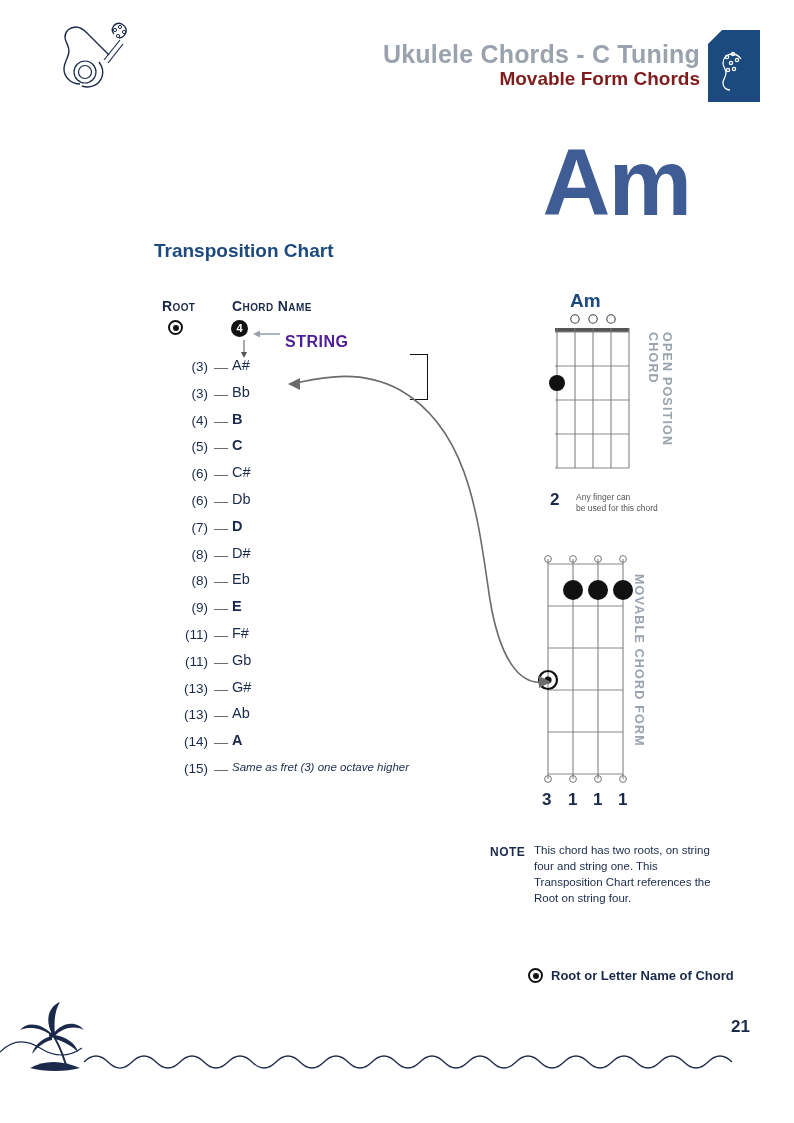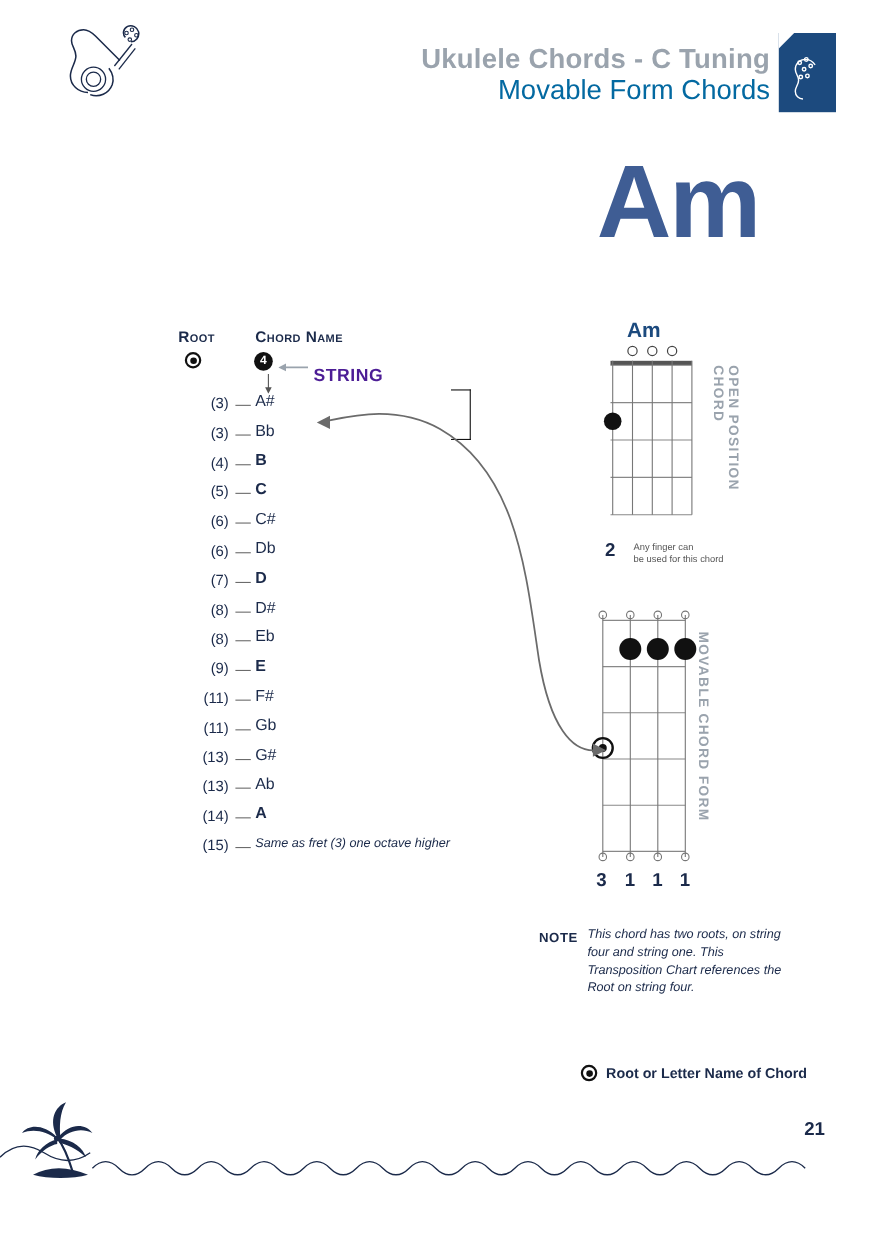--- a/index.html
+++ b/index.html
@@ -29,23 +29,23 @@
   }
   .header-line1 {
     font-size: 25px;
     font-weight: bold;
     color: #9aa3ad;
     letter-spacing: 0.2px;
     line-height: 1.05;
     margin-top: 11px;
   }
   .header-line2 {
-    font-size: 25px;
-    font-weight: normal;
-    color: #0369a1;
+    font-size: 19px;
+    font-weight: bold;
+    color: #7f1d1d;
     line-height: 1.05;
     margin-top: 2px;
   }
   .corner-badge {
     position: absolute;
     right: 34px;
     top: 30px;
     width: 52px;
     height: 72px;
     background: #1c4a7e;
@@ -282,21 +282,20 @@
     font-weight: bold;
     letter-spacing: 0.5px;
     color: #1b2a4a;
   }
   .note-text {
     position: absolute;
     left: 44px;
     top: 0;
     width: 180px;
     font-size: 11.5px;
-    font-style: italic;
     line-height: 1.38;
     color: #1b2a4a;
   }
 
   
   .legend {
     position: absolute;
     left: 528px;
     top: 968px;
     display: flex;
@@ -389,20 +388,21 @@
       <circle cx="15" cy="6" r="1.6"></circle>
       <circle cx="19" cy="12" r="1.6"></circle>
       <circle cx="13" cy="15" r="1.6"></circle>
       <circle cx="10" cy="22" r="1.6"></circle>
       <circle cx="16" cy="21" r="1.6"></circle>
     </svg>
   </div>
 
   <div class="big-chord">Am</div>
 
+  <div class="section-title">Transposition Chart</div>
 
   <div class="tc">
     <div class="tc-head">
       <div class="h-fret">Root</div>
       <div class="h-chord">Chord Name</div>
     </div>
 
     <div class="tc-row" style="height:30px;">
       <div class="root-marker"></div>
       <div class="string-num">4</div>

